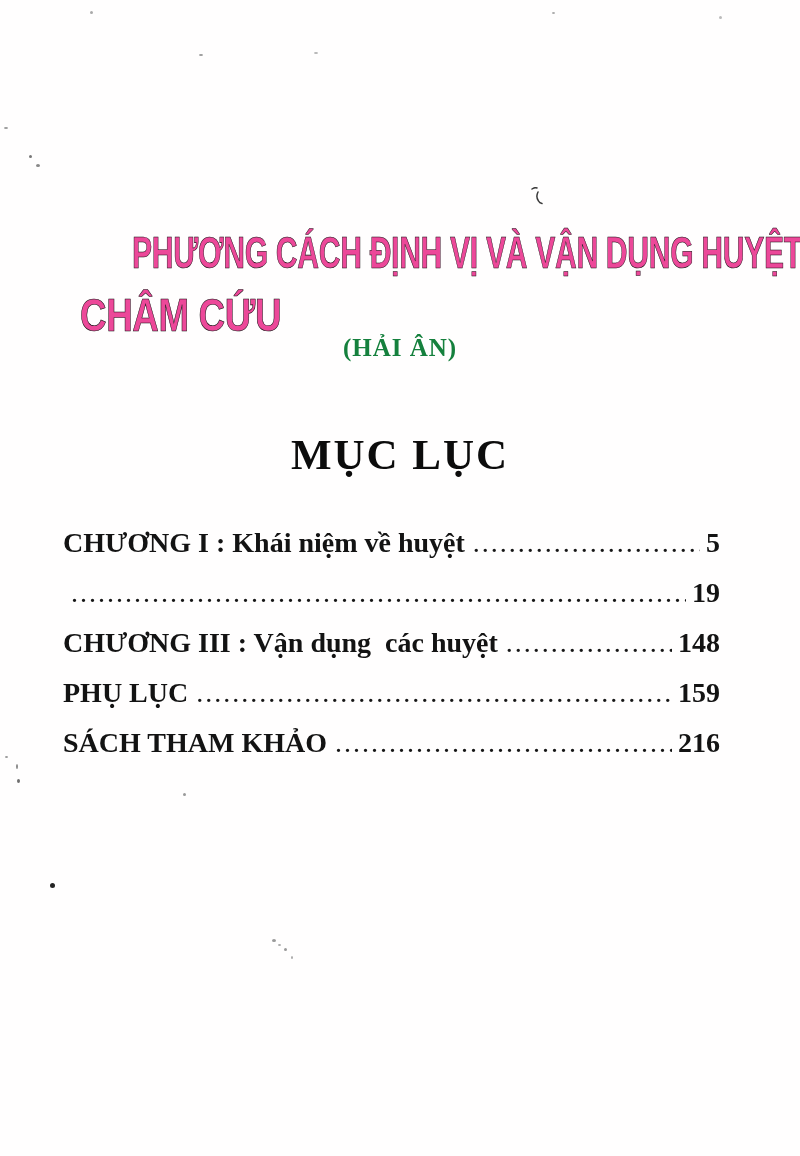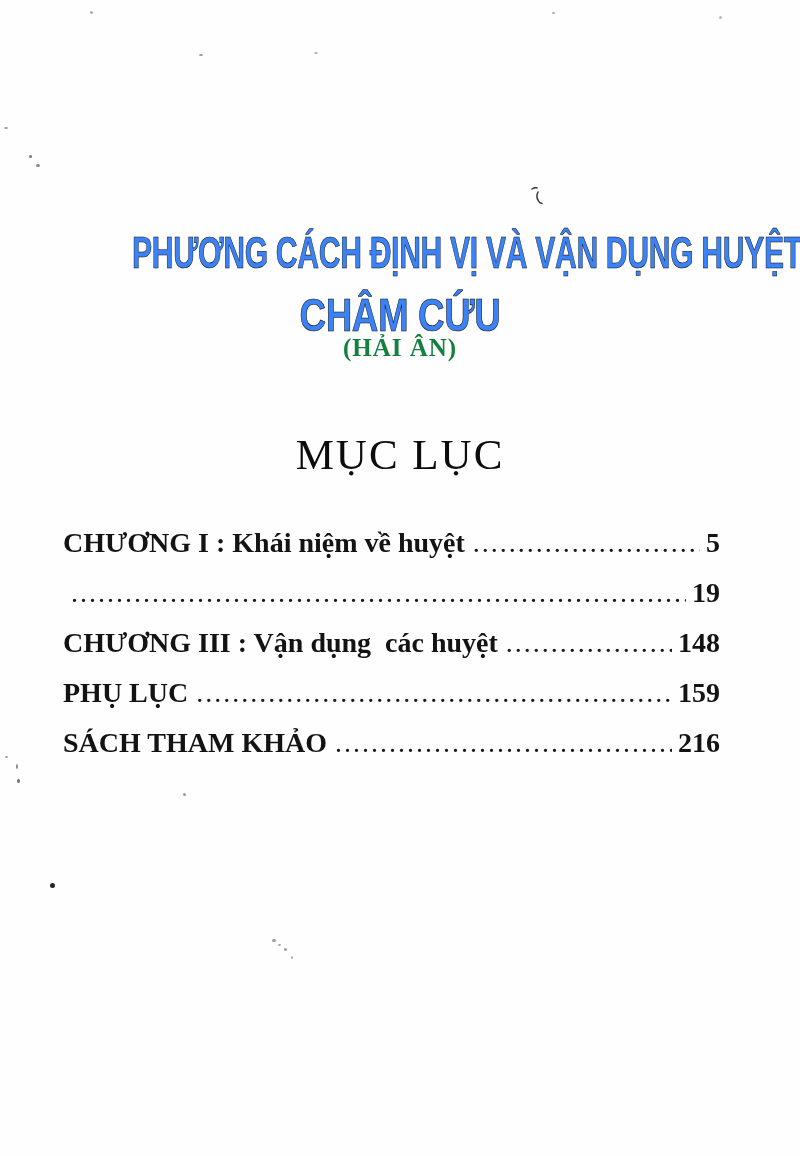--- a/index.html
+++ b/index.html
@@ -17,24 +17,24 @@
     font-family: "Liberation Serif", "DejaVu Serif", serif;
     overflow: hidden;
   }
 
   
   .title-block {
     position: absolute;
     top: 222px;
     left: 0;
     width: 800px;
-    text-align: center;
+    text-align: left;
     font-family: "Liberation Sans", "DejaVu Sans", sans-serif;
     font-weight: 700;
-    color: #3b82f6;
+    color: #ec4899;
     line-height: 62px;
   }
   .tline {
     display: block;
     white-space: nowrap;
     letter-spacing: -0.5px;
     -webkit-text-stroke: 0.6px #0a0a0a;
   }
   .tline-1 {
     font-size: 45px;
@@ -62,21 +62,21 @@
 
   
   .toc-heading {
     position: absolute;
     top: 430px;
     left: 0;
     width: 800px;
     margin: 0;
     text-align: center;
     font-size: 43px;
-    font-weight: 400;
+    font-weight: 700;
     letter-spacing: 2px;
     color: #0c0c0c;
   }
 
   
   .toc {
     position: absolute;
     top: 518px;
     left: 63px;
     right: 80px;

